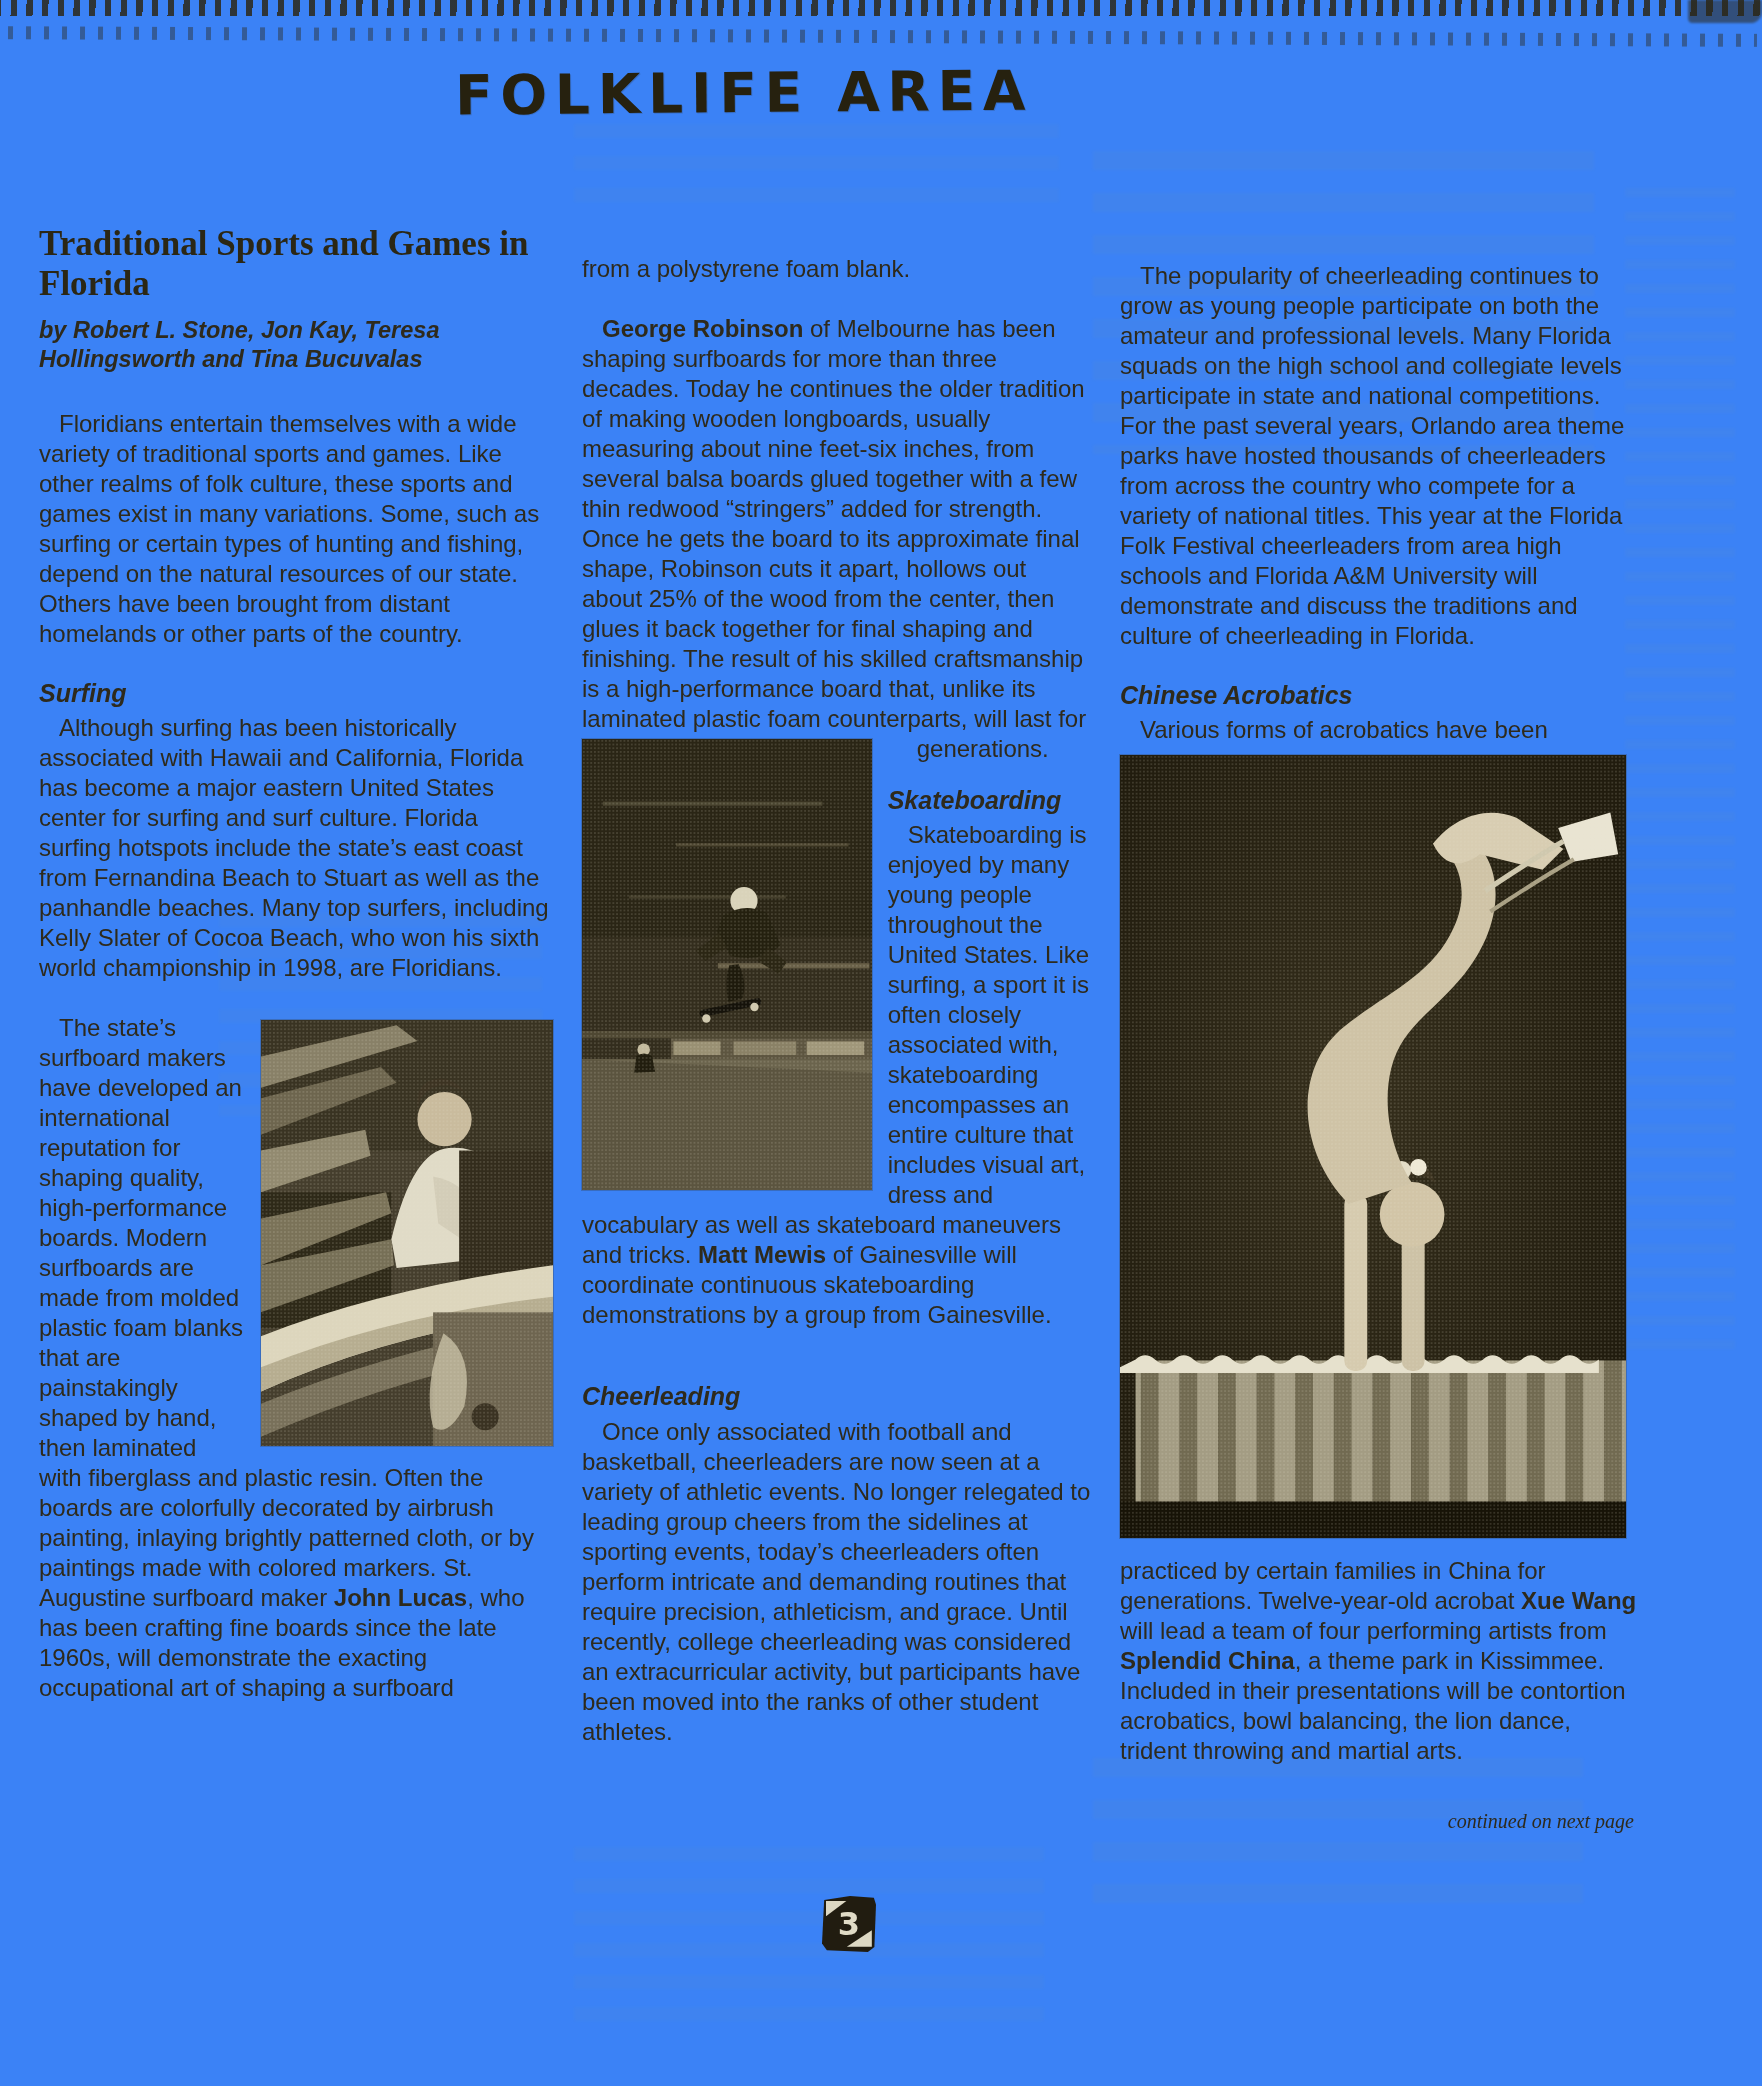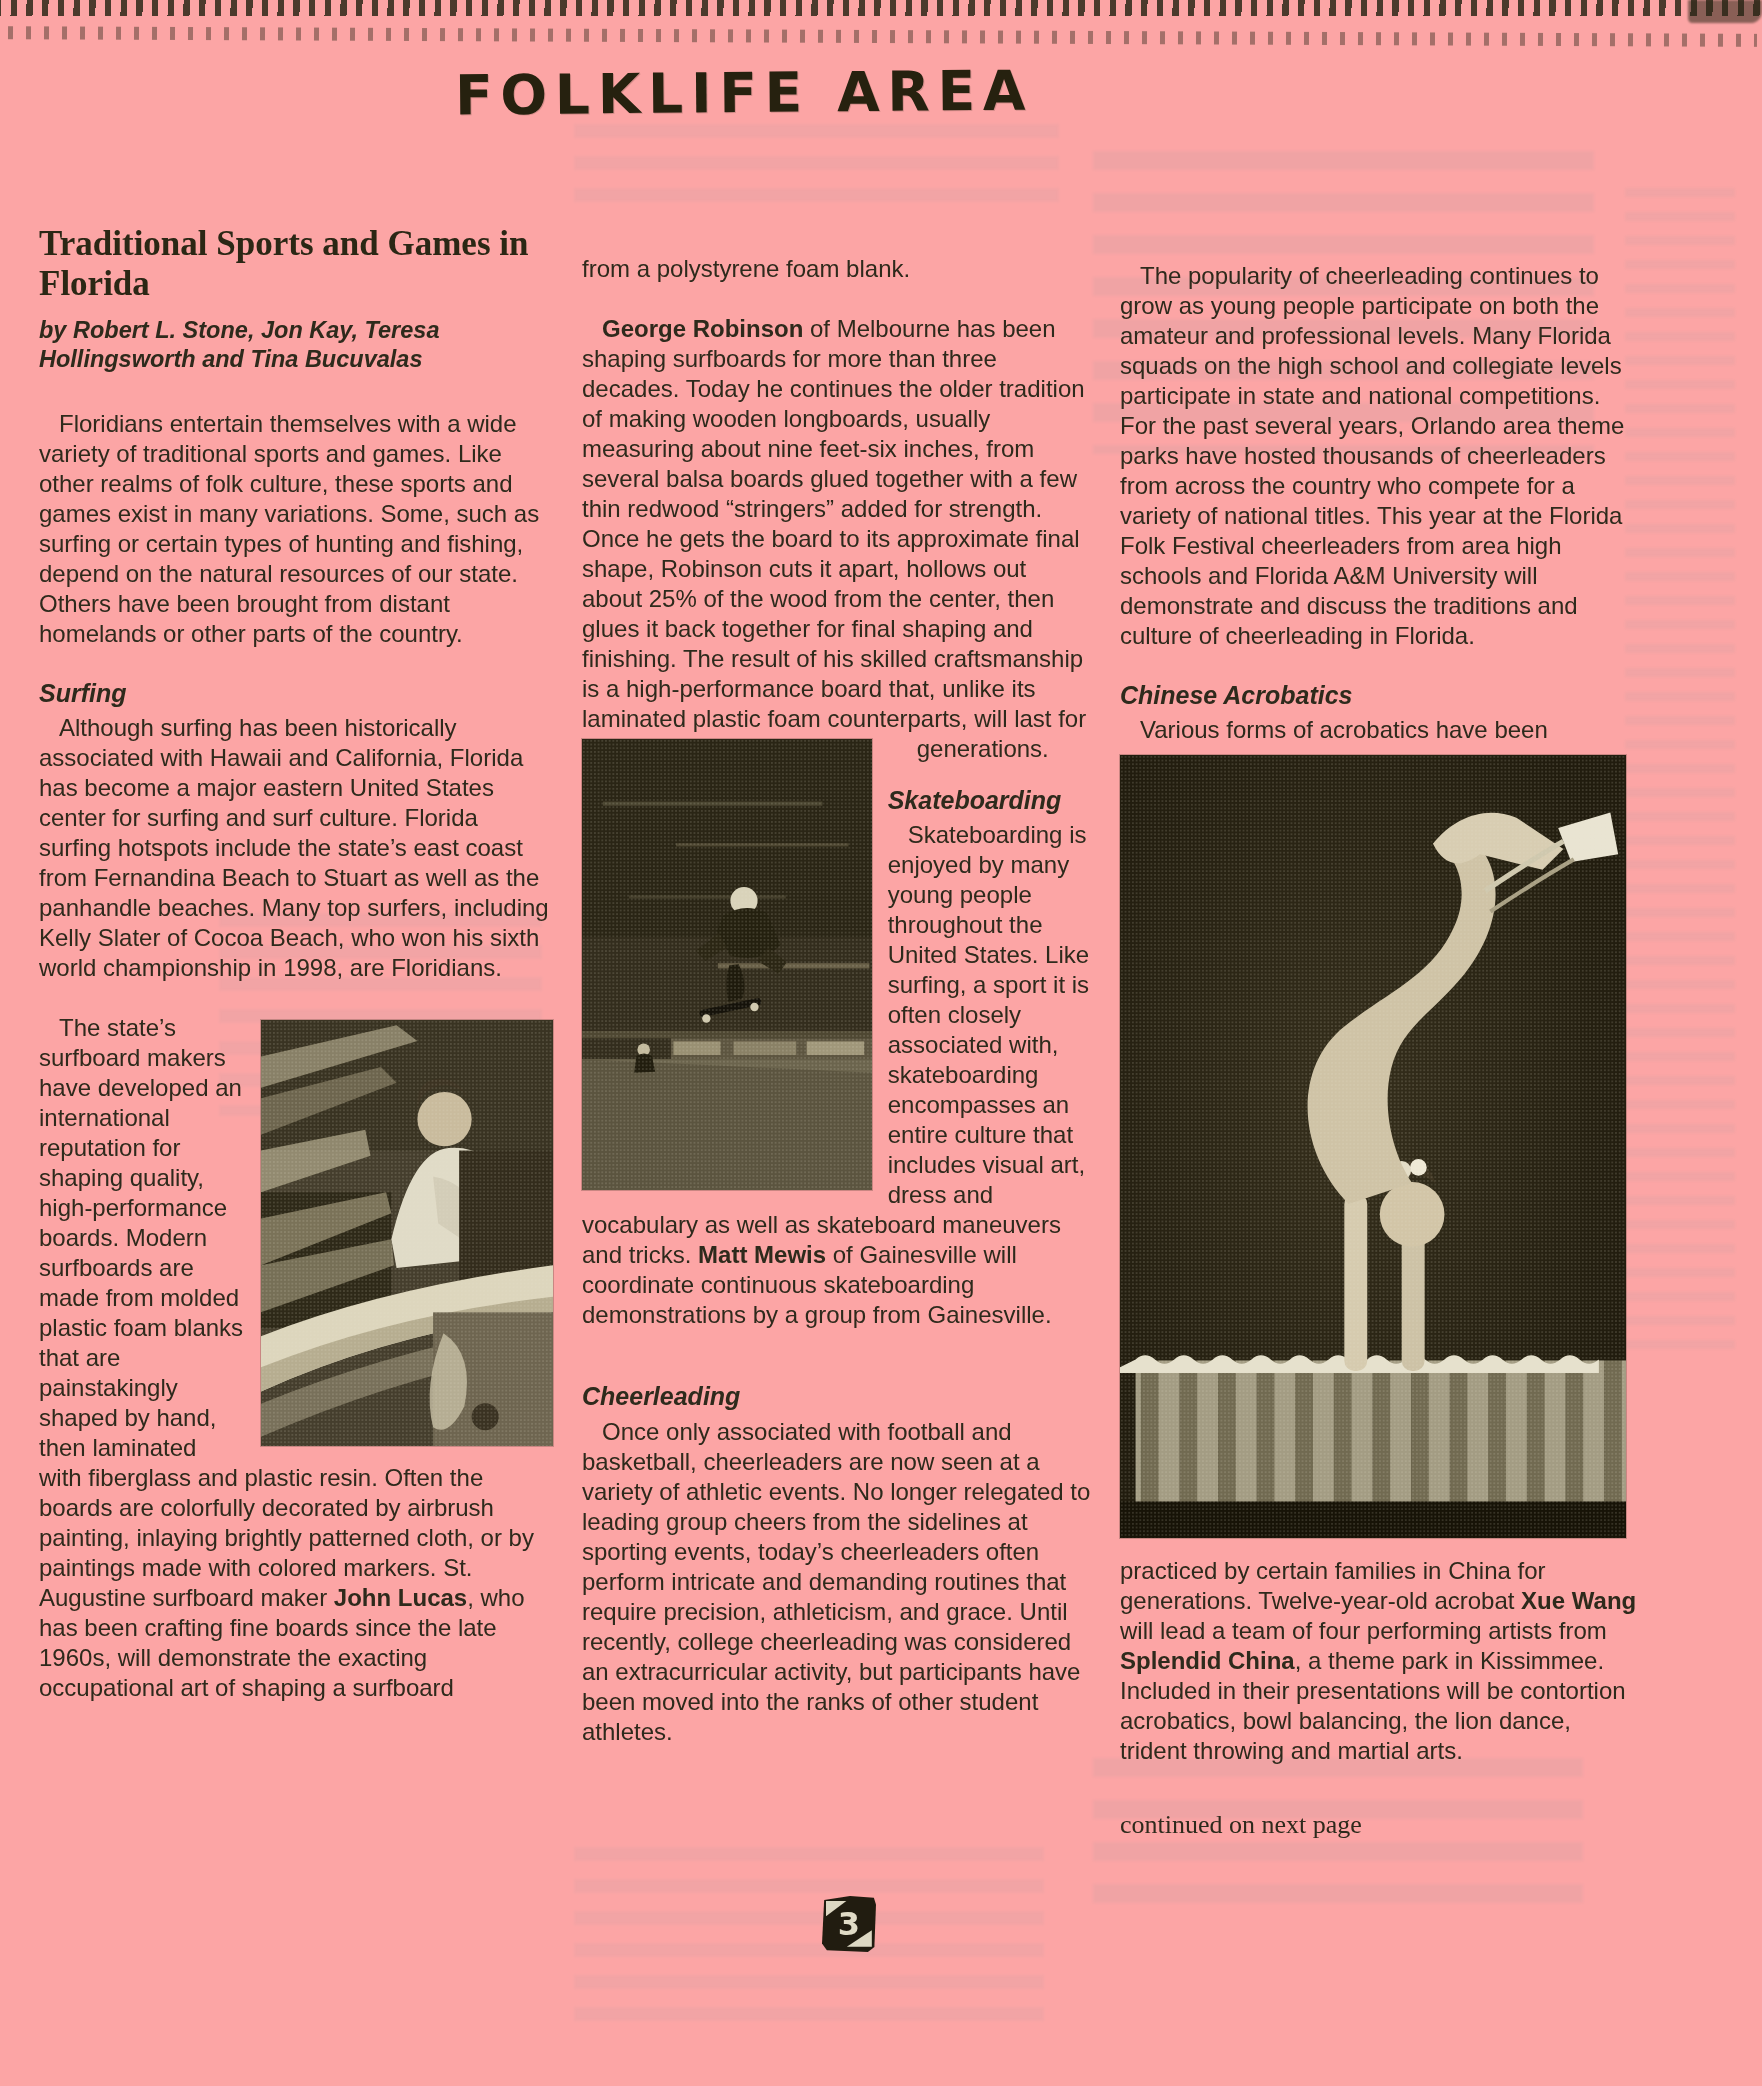--- a/index.html
+++ b/index.html
@@ -9,21 +9,21 @@
     margin:0 auto;
     overflow:hidden;
     color:#2e2a1c;
     font-family:"Liberation Sans", sans-serif;
     background:
       radial-gradient(470px 313px at 14% 16%, rgba(255,255,255,0.28), rgba(255,255,255,0) 70%),
       radial-gradient(574px 417px at 82% 26%, rgba(173,186,188,0.14), rgba(173,186,188,0) 70%),
       radial-gradient(470px 365px at 48% 78%, rgba(150,140,108,0.12), rgba(150,140,108,0) 72%),
       radial-gradient(365px 261px at 96% 92%, rgba(140,132,104,0.16), rgba(140,132,104,0) 70%),
       linear-gradient(165deg,#e7e2cf 0%,#e3decا 0%,#e3deca 45%,#ddd8c3 100%);
-    background-color:#fca5a5;
+    background-color:#3b82f6;
   }
   
   .stitch-a{
     position:absolute;top:0;left:-5.2px;right:-5.2px;height:15.7px;
     background:repeating-linear-gradient(90deg,#2c2717 0 6.3px, rgba(44,39,23,0) 6.3px 15.7px);
     opacity:.85;transform:skewX(-1.5deg);
   }
   .stitch-b{
     position:absolute;top:30px;left:-10.4px;right:5.2px;height:12.5px;
     background:repeating-linear-gradient(90deg,#2c2717 0 5.2px, rgba(44,39,23,0) 5.2px 18px);
@@ -76,22 +76,22 @@
     font-size:33px;line-height:1.05;margin:26px 0 4.2px;color:#2b2715;
   }
   .subhead{
     font-style:italic;font-weight:700;
     font-size:25px;line-height:1.12;margin:22px 0 6.3px;
   }
   .subhead.first{margin-top:2.1px;}
   .tail{margin:0;text-indent:29px;}
 
   .continued{
-    font-family:"Liberation Serif", serif;
-    font-size:26px;margin:44px 3.1px 0 0;
+    font-family:"Liberation Serif", serif;font-style:italic;
+    font-size:20px;text-align:right;margin:44px 3.1px 0 0;
   }
 
   .wrap::after{content:"";display:block;clear:both;}
 
   .photo{position:relative;overflow:hidden;background:#3f3829;box-shadow:0 0 0 1px rgba(46,42,28,.25);}
   .photo svg{display:block;width:100%;height:100%;}
   .halftone{
     position:absolute;inset:0;pointer-events:none;
     background-image:radial-gradient(rgba(232,227,207,0.15) 0.7px, rgba(0,0,0,0) 0.8px);
     background-size:3.7px 3.7px;

